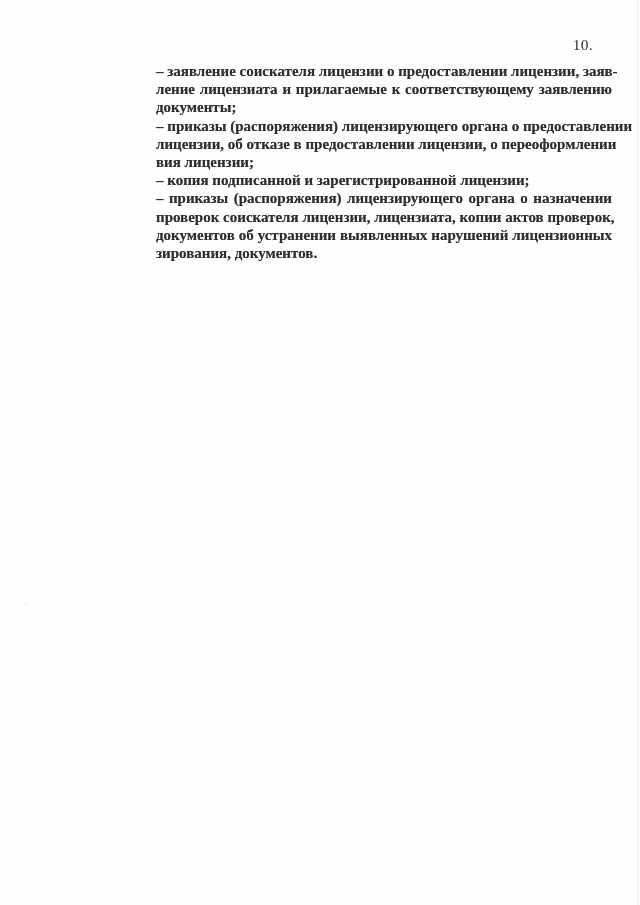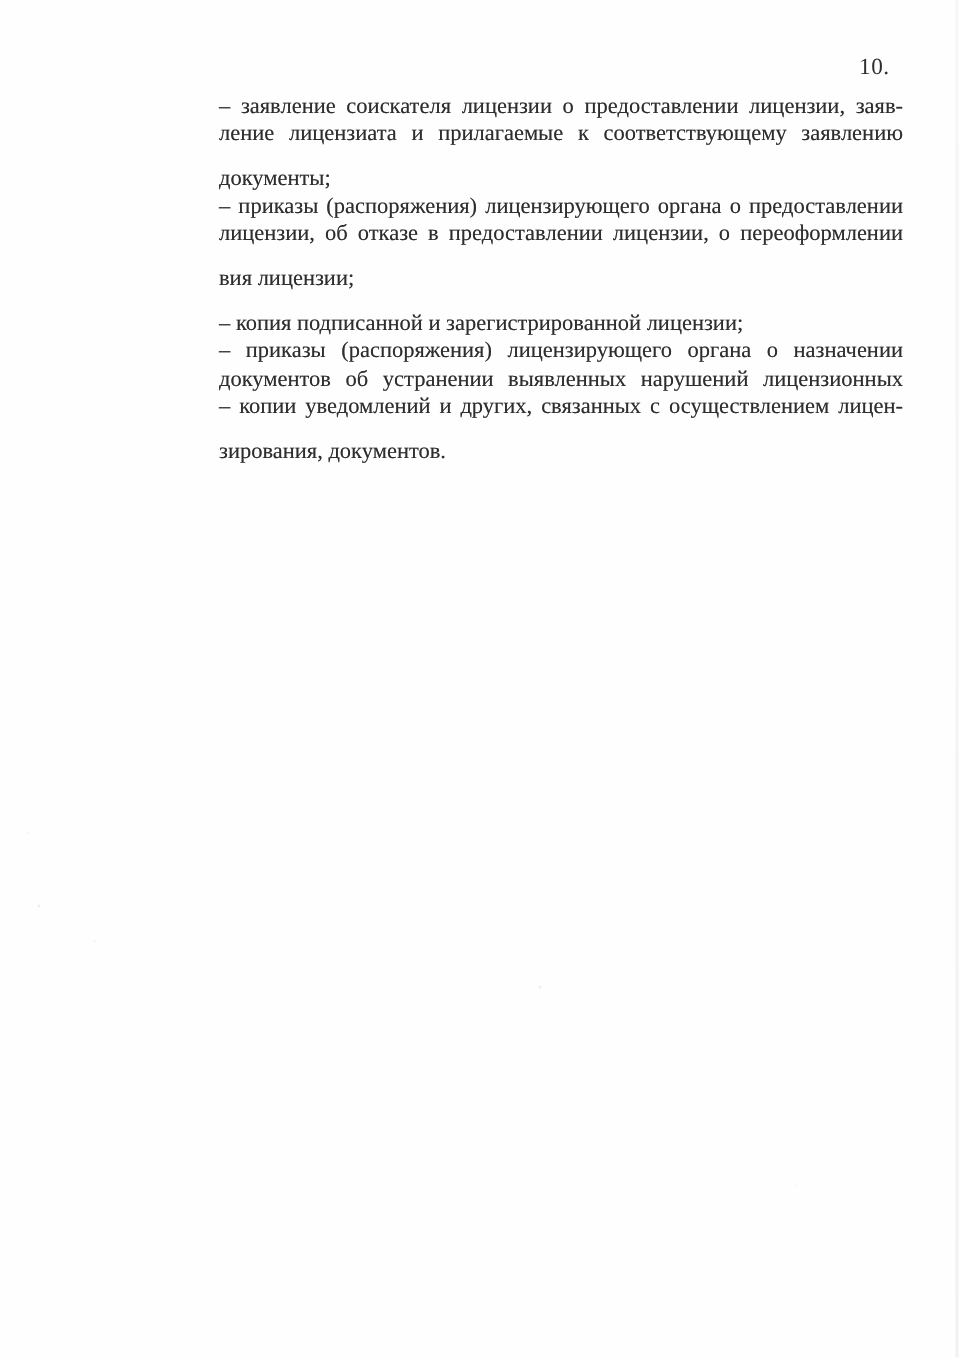--- a/index.html
+++ b/index.html
@@ -33,41 +33,41 @@
   .page-number {
     position: absolute;
     top: 36px;
     right: 47px;
     font-size: 15.5px;
     letter-spacing: 0.3px;
     color: #2e2e2e;
   }
   .text-block {
     position: absolute;
-    left: 146px;
+    left: 156px;
     top: 62px;
     width: 456px;
+    font-weight: bold;
   }
   .line {
     height: 18.2px;
     line-height: 18.2px;
     font-size: 15px;
     white-space: nowrap;
     color: #2e2e2e;
     
     text-shadow: 0 0 0.4px rgba(46,46,46,0.55);
   }
   .line.j {
     text-align: justify;
     text-align-last: justify;
   }
   .line.e {
     text-align: right;
     text-align-last: left;
-    margin-top: 12px;
   }
   .speck {
     position: absolute;
     border-radius: 50%;
     background: rgba(90,90,90,0.10);
   }
 </style>
 </head>
 <body>
 
@@ -77,22 +77,22 @@
 
   <div class="text-block">
       <div class="line j">– заявление соискателя лицензии о предоставлении лицензии, заяв-</div>
       <div class="line j">ление лицензиата и прилагаемые к соответствующему заявлению</div>
       <div class="line e">документы;</div>
       <div class="line j">– приказы (распоряжения) лицензирующего органа о предоставлении</div>
       <div class="line j">лицензии, об отказе в предоставлении лицензии, о переоформлении</div>
       <div class="line e">вия лицензии;</div>
       <div class="line e">– копия подписанной и зарегистрированной лицензии;</div>
       <div class="line j">– приказы (распоряжения) лицензирующего органа о назначении</div>
+      <div class="line j">проверок соискателя лицензии, лицензиата, копии актов проверок,</div>
       <div class="line j">документов об устранении выявленных нарушений лицензионных</div>
-      <div class="line j">– копии уведомлений и других, связанных с осуществлением лицен-</div>
       <div class="line e">зирования, документов.</div>
     </div>
 
   <div class="speck" style="left:25px; top:603px; width:2px; height:2px;"></div>
   <div class="speck" style="left:62px; top:627px; width:2px; height:1px;"></div>
   <div class="speck" style="left:359px; top:657px; width:2px; height:2px;"></div>
   <div class="speck" style="left:530px; top:790px; width:1px; height:1px;"></div>
   <div class="speck" style="left:18px; top:555px; width:2px; height:1px;"></div>
 
   <div class="scan-edge"></div>

